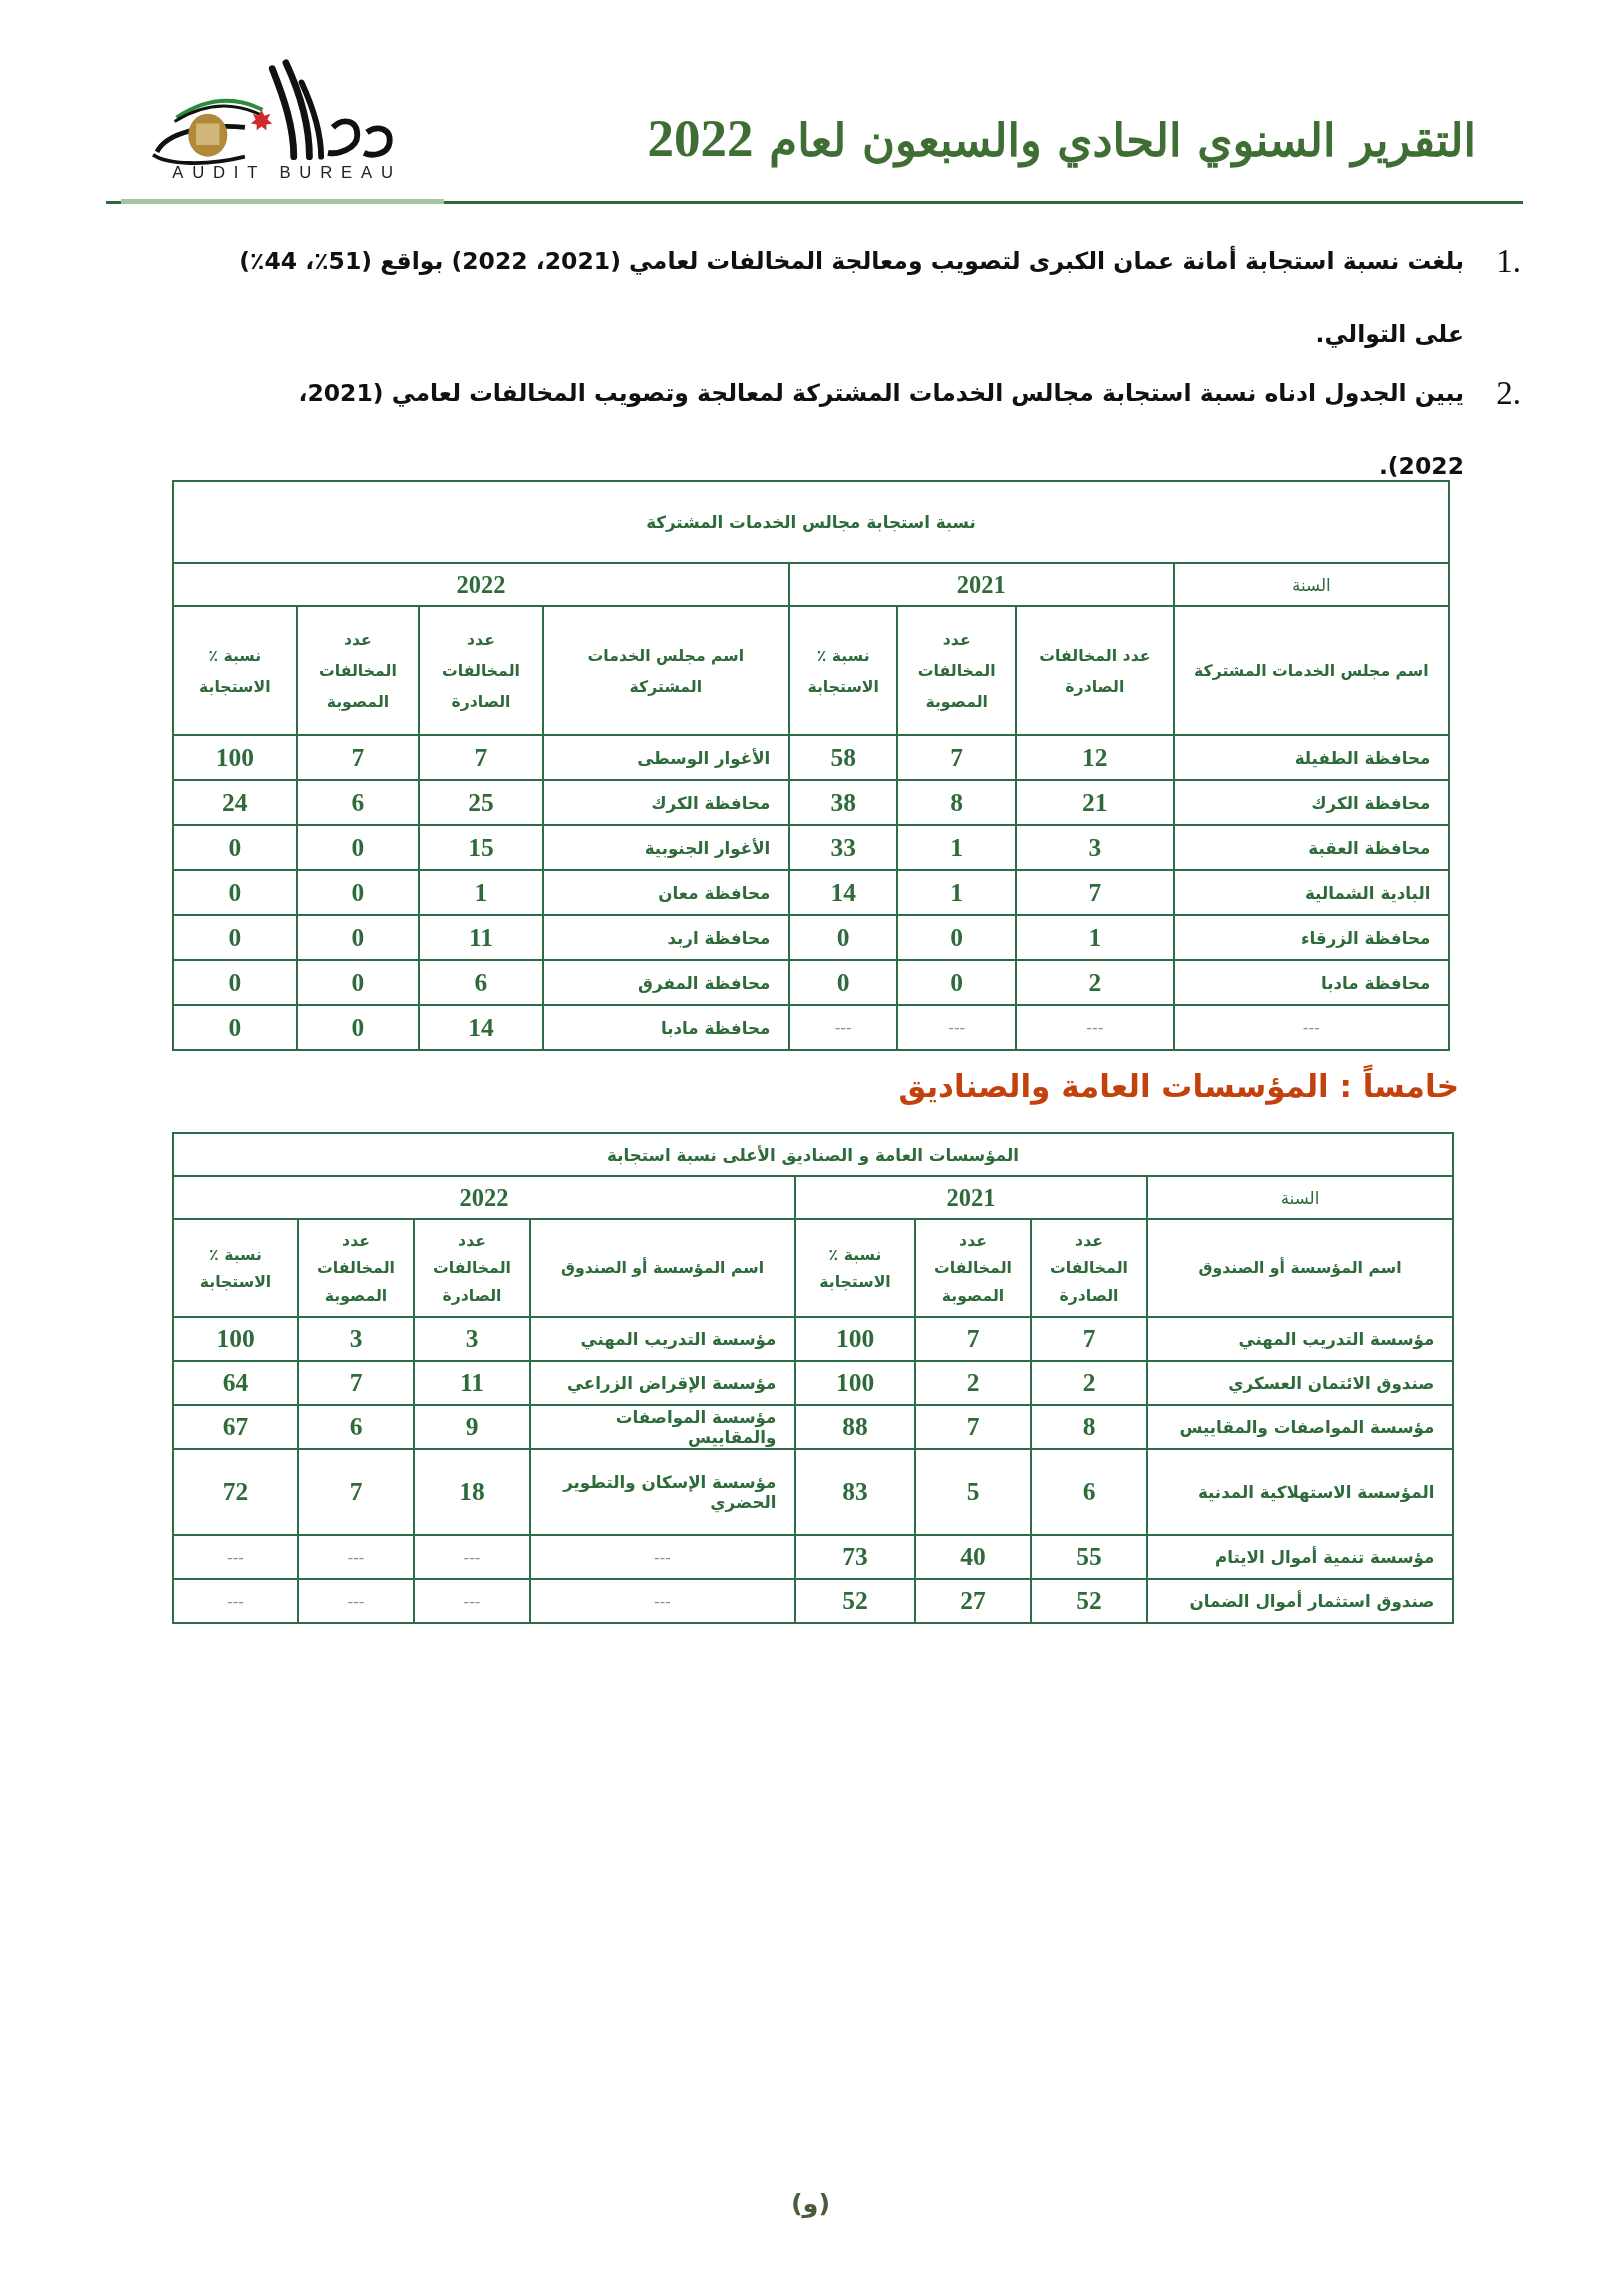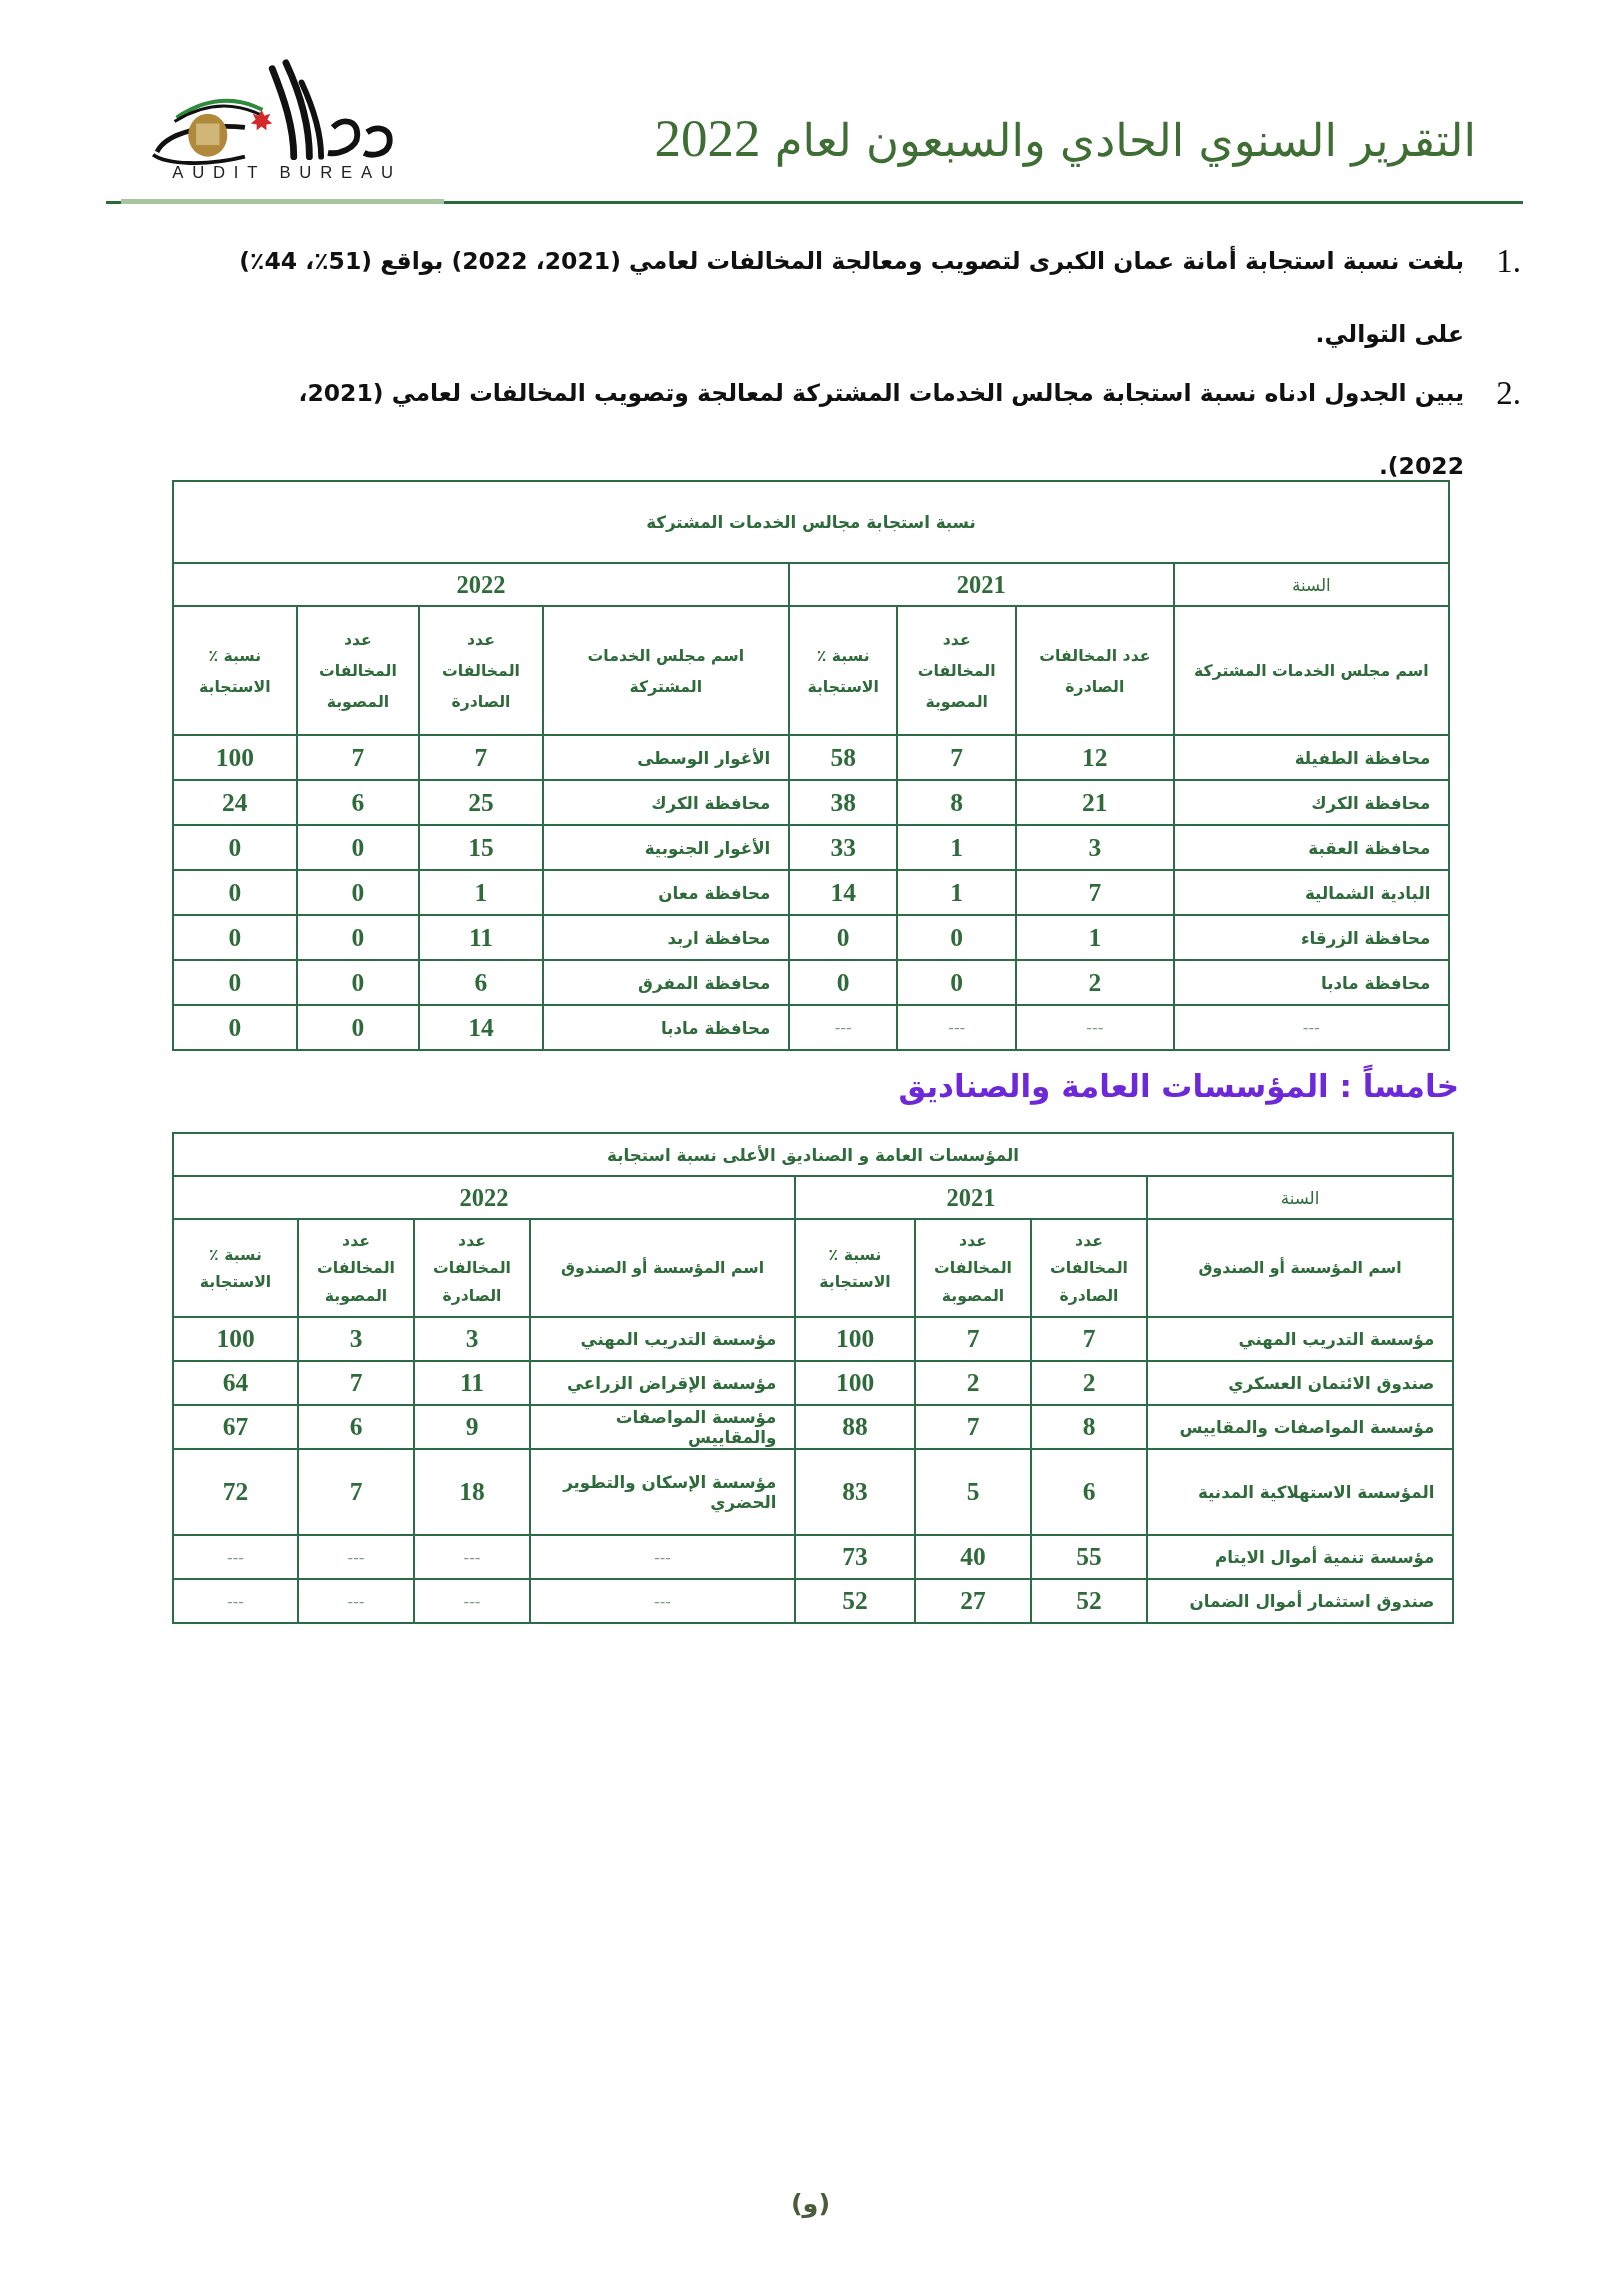--- a/index.html
+++ b/index.html
@@ -5,21 +5,21 @@
   html, body { margin: 0; padding: 0; background: #ffffff; }
   body {
     width: 1621px; height: 2293px; position: relative; overflow: hidden;
     font-family: "DejaVu Sans", sans-serif; color: #2f6b3a;
   }
   .abs { position: absolute; }
 
   
   #header-title {
     right: 145px; top: 108px; width: 882px; text-align: right;
-    direction: rtl; font-family: "DejaVu Serif", serif; font-weight: normal;
+    direction: rtl; font-family: "DejaVu Serif", serif; font-weight: bold;
     font-size: 45px; color: #3f6e34; letter-spacing: -1px;
   }
   #header-title .yr { font-family: "Liberation Serif", serif; font-size: 53px; }
   #logo { left: 147px; top: 59px; width: 274px; height: 127px; }
   #logo-text {
     left: 152px; top: 163px; width: 270px; text-align: center;
     font-family: "Liberation Sans", sans-serif; font-size: 16.7px;
     letter-spacing: 8.8px; color: #222;
   }
   #rule-top { left: 106px; top: 201px; width: 1417px; height: 2.9px; background: #2b6b3a; }
@@ -57,21 +57,21 @@
 
   #table-councils { left: 172px; top: 480px; width: 1278px; border-radius: 20px; }
   #table-councils .r-cap td { height: 80px; }
   #table-councils .r-year td { height: 41px; }
   #table-councils .r-head td { height: 127px; }
   #table-councils .r-data td { height: 43px; }
 
   #section-heading {
     right: 162px; top: 1068px; direction: rtl; text-align: right;
     font-family: "DejaVu Sans", sans-serif; font-weight: bold; font-size: 31px;
-    color: #6d28d9;
+    color: #c2410c;
   }
 
   #table-institutions { left: 172px; top: 1132px; width: 1278px; }
   #table-institutions .r-cap td { height: 41px; border-radius: 16px; }
   #table-institutions .r-year td { height: 41px; }
   #table-institutions .r-head td { height: 96px; }
   #table-institutions .r-data td { height: 42px; }
   #table-institutions .r-data.tall td { height: 84px; }
   #table-institutions td.ch { line-height: 27.4px; }
 

